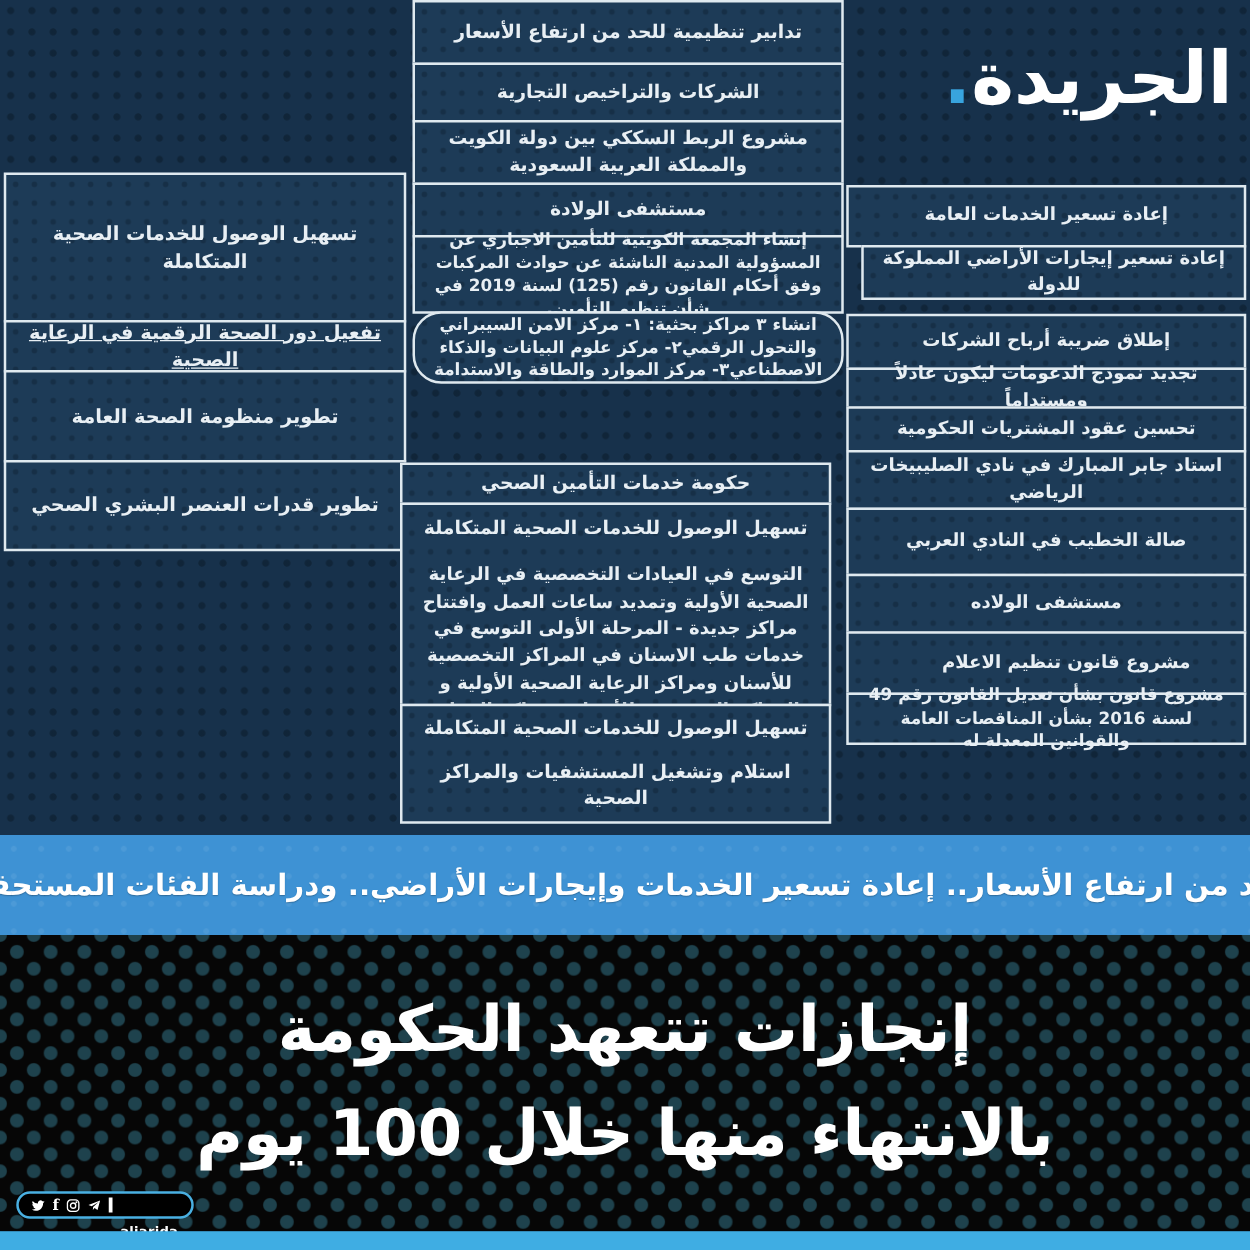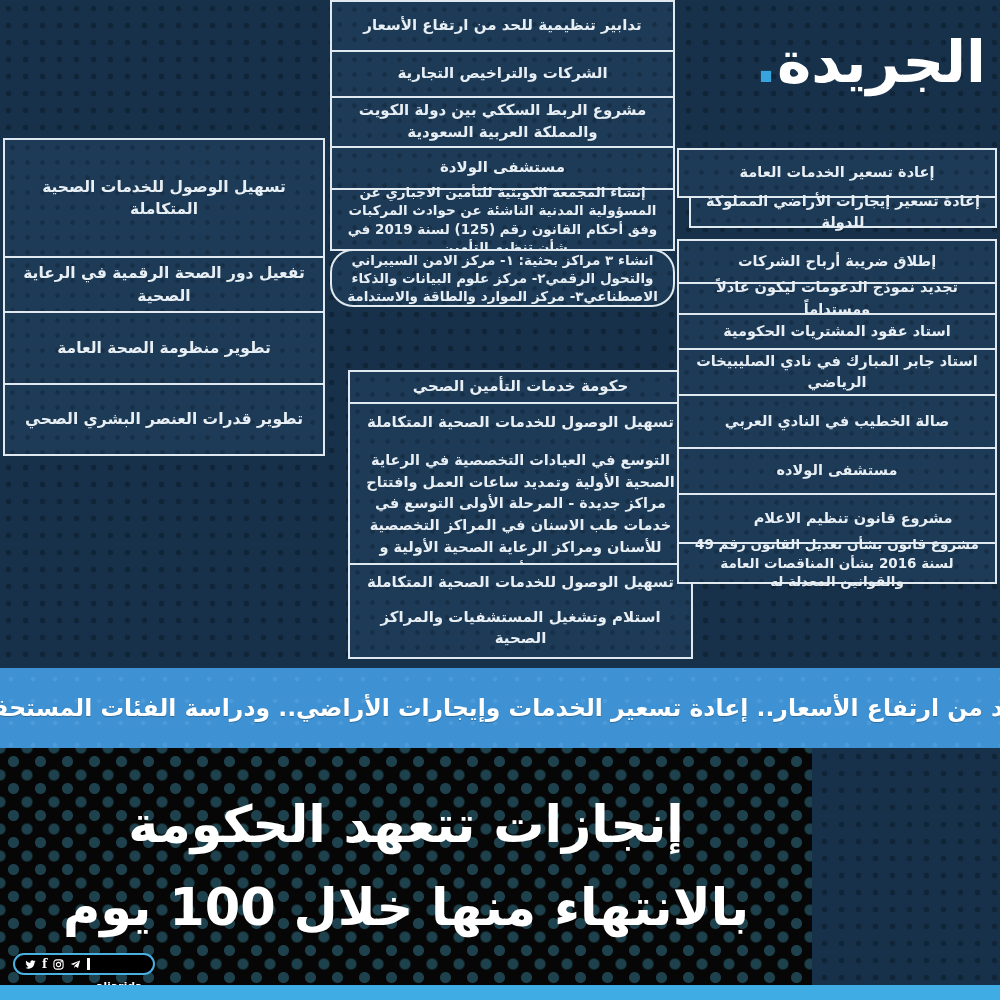--- a/index.html
+++ b/index.html
@@ -17,40 +17,40 @@
     background-image:radial-gradient(circle, rgba(10,26,40,0.35) 2px, transparent 2.6px);
     background-size:15px 15px;
     color:#e8eff4;font-weight:bold;text-align:center;direction:rtl;
     display:flex;align-items:center;justify-content:center;
     padding:4px 12px;line-height:1.45;
   }
   .box + .box{margin-top:-2px;}
   
   #col-left{left:3px;top:138px;width:322px;}
   #col-left .box{font-size:15.5px;}
-  #col-left .b1{height:120px;} #col-left .b2{height:57px;}
+  #col-left .b1{height:120px;} #col-left .b2{height:42px;text-decoration:underline;}
   #col-left .b3{height:74px;}  #col-left .b4{height:73px;}
   
   #col-mid-top{left:330px;top:0;width:345px;}
   #col-mid-top .box{font-size:15px;}
   #col-mid-top .b1{height:52px;} #col-mid-top .b2{height:48px;}
   #col-mid-top .b3{height:52px;} #col-mid-top .b4{height:44px;}
   #col-mid-top .b5{height:63px;font-size:13.5px;line-height:1.35;}
   #col-mid-top .b6{height:58px;font-size:13.5px;line-height:1.35;border-radius:23px;}
   
-  #col-mid-bot{left:348px;top:370px;width:345px;}
+  #col-mid-bot{left:320px;top:370px;width:345px;}
   #col-mid-bot .box{font-size:15px;}
   #col-mid-bot .b1{height:34px;}
   #col-mid-bot .b2{height:163px;flex-direction:column;justify-content:flex-start;padding-top:8px;}
   #col-mid-bot .b2 .body{margin-top:16px;font-size:14.5px;line-height:1.5;}
   #col-mid-bot .b3{height:96px;flex-direction:column;justify-content:center;gap:13px;}
   
   #col-right{left:677px;top:148px;width:320px;}
   #col-right .box{font-size:14.5px;}
-  #col-right .b1{height:50px;} #col-right .b2{height:32px;margin-left:12px;}
+  #col-right .b1{height:50px;} #col-right .b2{height:44px;margin-left:12px;}
   #col-right .b3{height:45px;margin-top:11px;} #col-right .b4{height:33px;}
   #col-right .b5{height:37px;} #col-right .b6{height:48px;}
   #col-right .b7{height:55px;} #col-right .b8{height:48px;}
   #col-right .b9{height:51px;padding-left:44px;} #col-right .b10{height:42px;font-size:13.5px;line-height:1.4;}
   
   #logo{
     position:absolute;top:28px;right:14px;direction:rtl;
     color:#ffffff;font-weight:bold;font-size:58px;letter-spacing:-1px;
   }
   #logo .dot{color:#38a4de;}
@@ -59,21 +59,21 @@
     position:absolute;left:0;top:668px;width:1000px;height:80px;box-sizing:border-box;
     background-color:#3e92d4;
     background-image:radial-gradient(circle, rgba(255,255,255,0.07) 2px, transparent 2.6px);
     background-size:22px 22px;
     display:flex;align-items:center;justify-content:center;
     color:#fff;font-weight:bold;font-size:23.5px;direction:rtl;white-space:nowrap;
     text-shadow:0 1px 1px rgba(0,0,0,0.25);
   }
   
   #headline{
-    position:absolute;left:0;top:748px;width:812px;height:237px;box-sizing:border-box;
+    position:absolute;left:0;top:748px;width:1000px;height:237px;box-sizing:border-box;
     background-color:#060606;
     background-image:
       radial-gradient(circle, #1e424d 5px, transparent 6px),
       radial-gradient(circle, #1e424d 5px, transparent 6px);
     background-size:27px 27px;background-position:0 0,13.5px 13.5px;
     display:flex;flex-direction:column;align-items:center;justify-content:center;
     color:#fff;font-weight:bold;font-size:51px;line-height:1.62;direction:rtl;text-align:center;
   }
   
   #social{
@@ -152,21 +152,21 @@
     <div class="box b2">
         <span>إعادة تسعير إيجارات الأراضي المملوكة للدولة</span>
       </div>
     <div class="box b3">
         <span>إطلاق ضريبة أرباح الشركات</span>
       </div>
     <div class="box b4">
         <span>تجديد نموذج الدعومات ليكون عادلاً ومستداماً</span>
       </div>
     <div class="box b5">
-        <span>استاد عقود المشتريات الحكومية</span>
+        <span>تحسين عقود المشتريات الحكومية</span>
       </div>
     <div class="box b6">
         <span>استاد جابر المبارك في نادي الصليبيخات الرياضي</span>
       </div>
     <div class="box b7">
         <span>صالة الخطيب في النادي العربي</span>
       </div>
     <div class="box b8">
         <span>مستشفى الولاده</span>
       </div>

